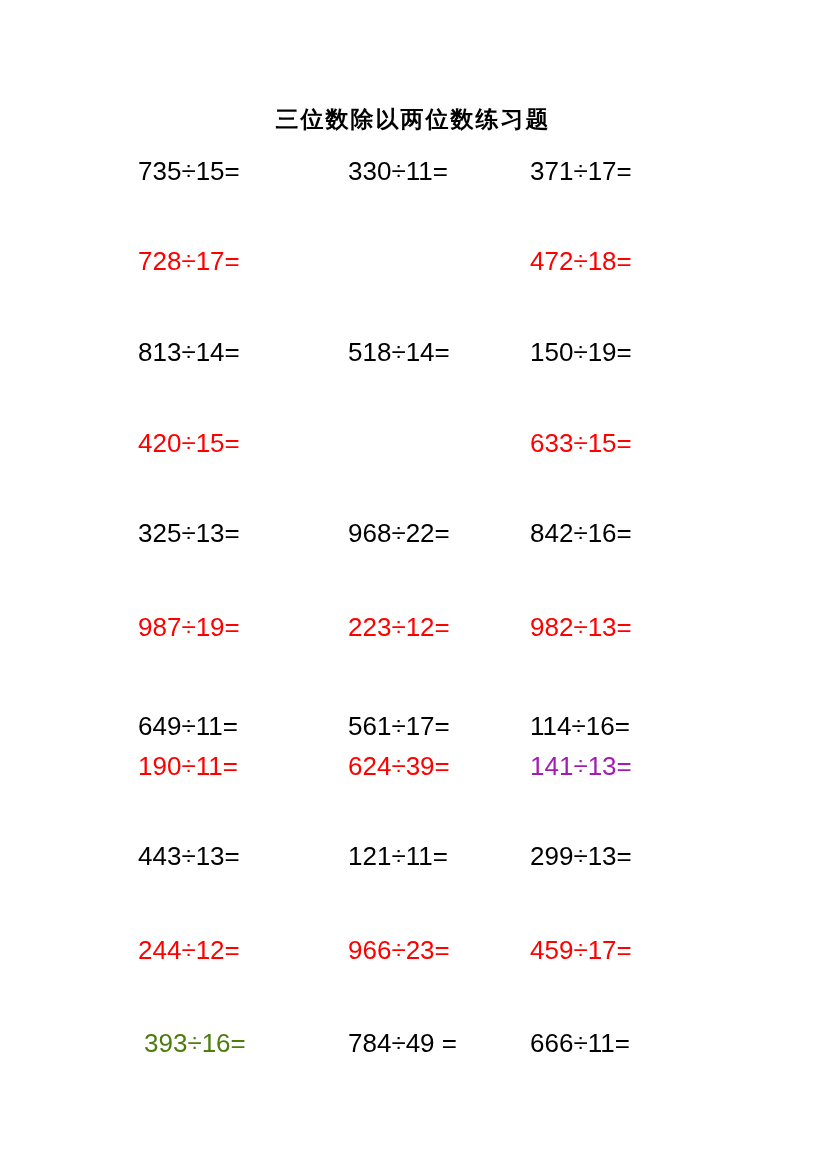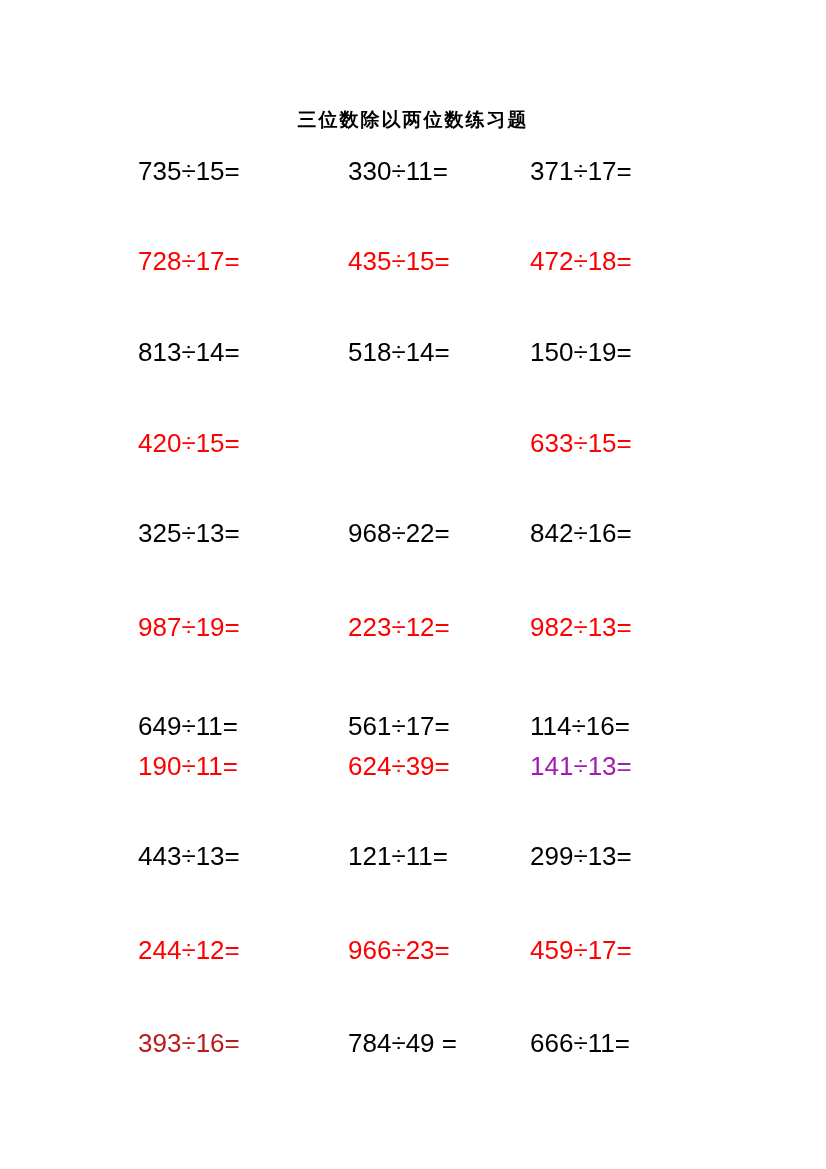--- a/index.html
+++ b/index.html
@@ -18,21 +18,21 @@
 
   
   #worksheet-title {
     position: absolute;
     left: 0;
     top: 103px;
     width: 826px;
     text-align: center;
     font-family: "Liberation Serif", serif;
     font-weight: bold;
-    font-size: 19px;
+    font-size: 23px;
     line-height: 34px;
     letter-spacing: 2px;
     color: #000000;
     white-space: nowrap;
   }
 
   
   #problem-grid {
     position: absolute;
     left: 0;
@@ -71,21 +71,20 @@
   <div id="problem-grid">
 
     <div class="problem-row" style="top: 151px;">
       <span class="problem-cell col-0" style="color: rgb(0, 0, 0);">735÷15=</span>
       <span class="problem-cell col-1" style="color: rgb(0, 0, 0);">330÷11=</span>
       <span class="problem-cell col-2" style="color: rgb(0, 0, 0);">371÷17=</span>
     </div>
 
     <div class="problem-row red" style="top: 241px;">
       <span class="problem-cell col-0" style="color: rgb(254, 0, 0);">728÷17=</span>
-      <span class="problem-cell col-1" style="color: rgb(254, 0, 0);">435÷15=</span>
       <span class="problem-cell col-2" style="color: rgb(254, 0, 0);">472÷18=</span>
     </div>
 
     <div class="problem-row" style="top: 332px;">
       <span class="problem-cell col-0" style="color: rgb(0, 0, 0);">813÷14=</span>
       <span class="problem-cell col-1" style="color: rgb(0, 0, 0);">518÷14=</span>
       <span class="problem-cell col-2" style="color: rgb(0, 0, 0);">150÷19=</span>
     </div>
 
     <div class="problem-row red" style="top: 423px;">
@@ -123,19 +122,19 @@
       <span class="problem-cell col-2" style="color: rgb(0, 0, 0);">299÷13=</span>
     </div>
 
     <div class="problem-row red" style="top: 930px;">
       <span class="problem-cell col-0" style="color: rgb(254, 0, 0);">244÷12=</span>
       <span class="problem-cell col-1" style="color: rgb(254, 0, 0);">966÷23=</span>
       <span class="problem-cell col-2" style="color: rgb(254, 0, 0);">459÷17=</span>
     </div>
 
     <div class="problem-row" style="top: 1023px;">
-      <span class="problem-cell col-0" style="color: #b91c1c;">393÷16=</span>
+      <span class="problem-cell col-0" style="color: #4d7c0f; margin-left: 6px;">393÷16=</span>
       <span class="problem-cell col-1" style="color: rgb(0, 0, 0);">784÷49 =</span>
       <span class="problem-cell col-2" style="color: rgb(0, 0, 0);">666÷11=</span>
     </div>
 
   </div>
 </div>
 
 </body></html>

